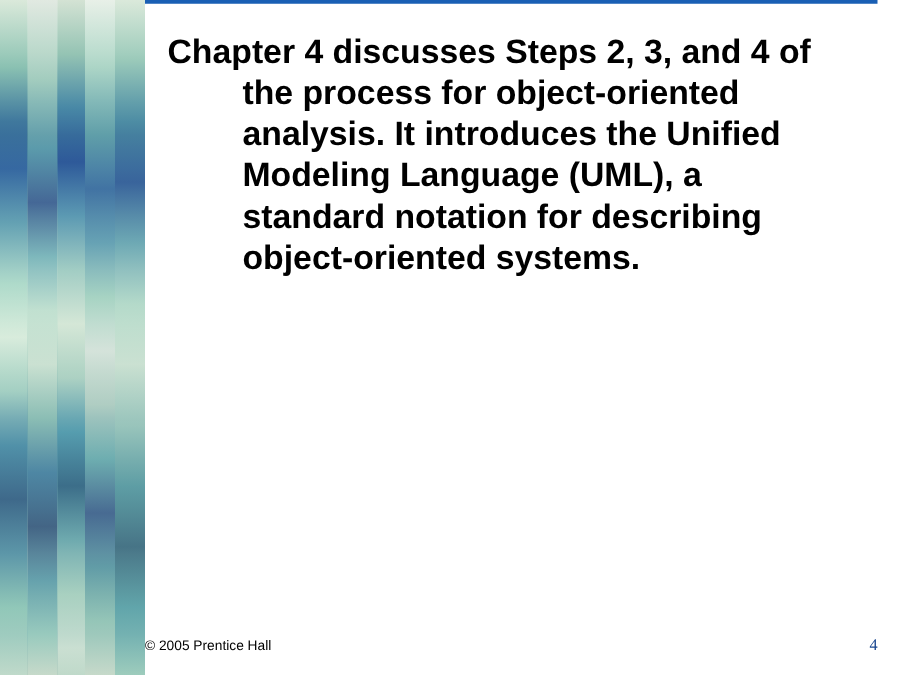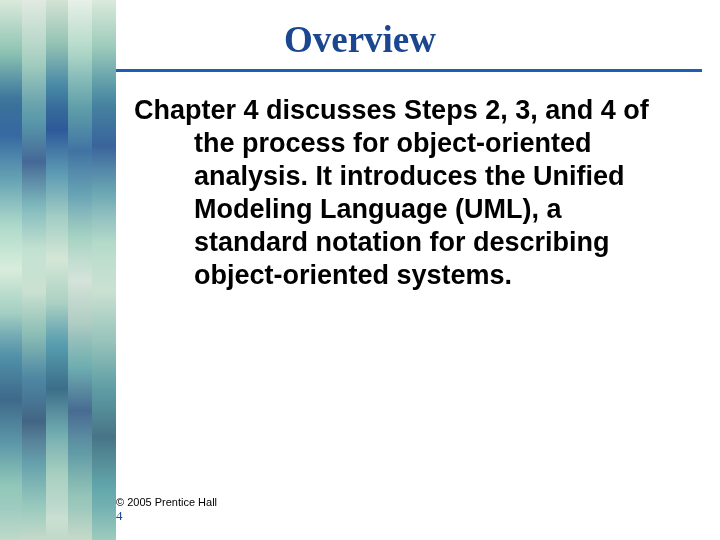--- a/index.html
+++ b/index.html
@@ -91,40 +91,38 @@
     .footer {
       position: absolute;
       bottom: 16px;
       left: 116px;
       right: 18px;
       display: flex;
       justify-content: space-between;
       align-items: baseline;
       font-size: 11px;
       color: #000;
-      flex-direction: column;
     }
     .page-num {
       color: #1a4790;
       font-family: "Times New Roman", Times, serif;
       font-size: 13px;
     }
   </style>
 </head>
 <body>
 
 <div class="flame-bg"></div>
 <div class="flame-col c1"></div>
 <div class="flame-col c2"></div>
 <div class="flame-col c3"></div>
 <div class="flame-col c4"></div>
 <div class="flame-col c5"></div>
 
 <div class="content">
-  <div class="title">Overview</div>
   <div class="divider"></div>
   <div class="body-text">
     <div class="para">Chapter 4 discusses Steps 2, 3, and 4 of the process for object-oriented analysis.  It introduces the Unified Modeling Language (UML), a standard notation for describing object-oriented systems.</div>
   </div>
   <div class="footer">
     <span>© 2005  Prentice Hall</span>
     <span class="page-num">4</span>
   </div>
 </div>
 

